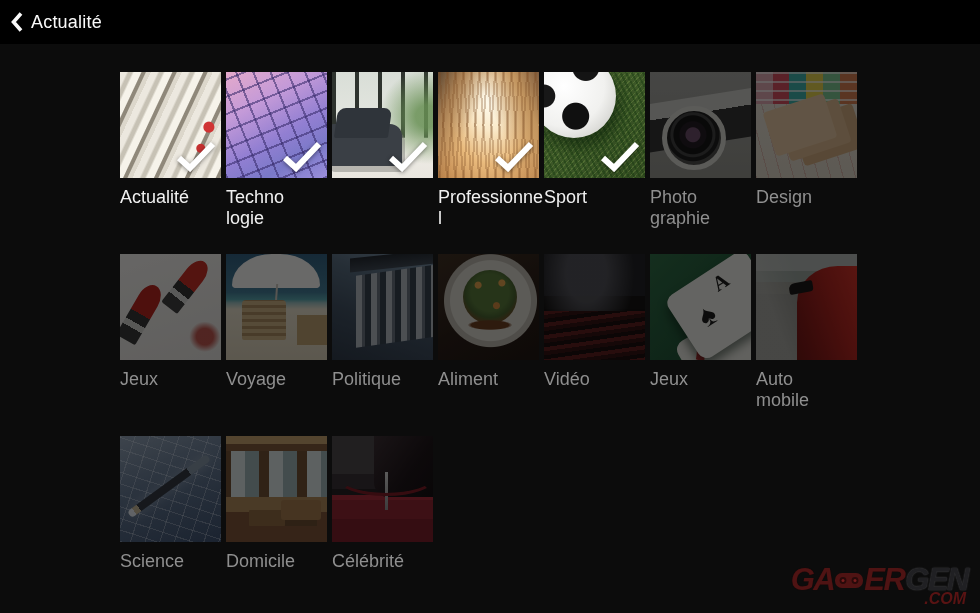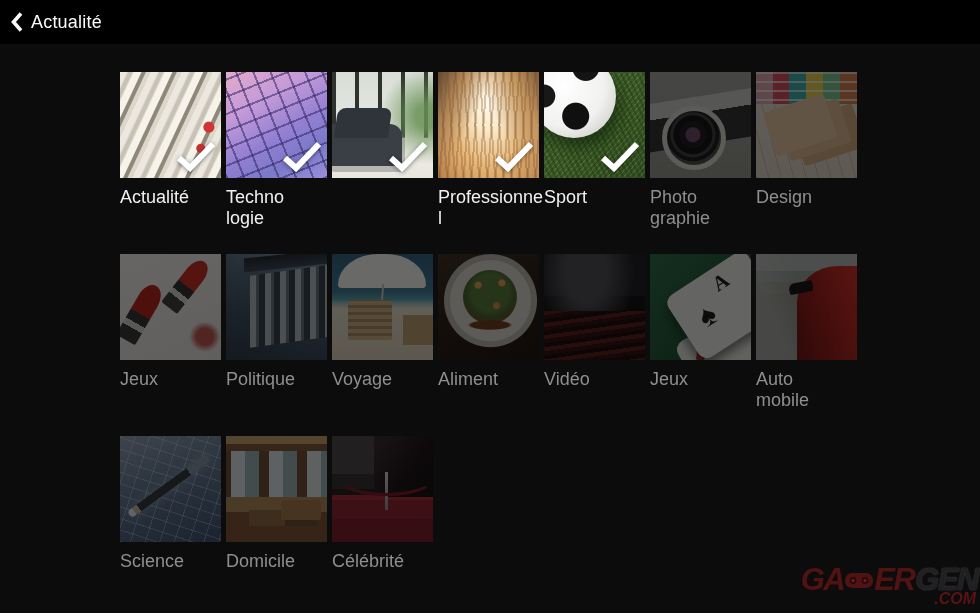--- a/index.html
+++ b/index.html
@@ -222,21 +222,21 @@
   }
   .art-celebrite .l1 { right:0; top:0; width:58%; height:58%; border-radius:0 0 0 24%;
     background:linear-gradient(125deg, #37292e 0%, #170e12 60%, #0d080a 100%); }
   .art-celebrite .l2 { left:52%; top:34%; width:3px; height:38px;
     background:linear-gradient(180deg, #d8d8d8, #8e8e8e); }
   .art-celebrite .l2::before { content:""; position:absolute; left:-48px; top:-12px;
     width:92px; height:30px; border:3px solid rgba(0,0,0,0);
     border-bottom-color:#7e1620; border-radius:50%; }
 
   
-  .watermark { position:absolute; right:2px; bottom:6px; text-align:right;
+  .watermark { position:absolute; right:12px; bottom:6px; text-align:right;
     font-weight:bold; font-style:italic; line-height:1; opacity:0.95; user-select:none; }
   .wm-row { display:flex; align-items:center; justify-content:flex-end; gap:1px;
     font-size:31px; letter-spacing:-1.5px; }
   .wm-ga, .wm-er { color:#531414; text-shadow:0 0 1px #2a0a0a; }
   .wm-gen { color:#222225; text-shadow:0 0 1px #3d3d40, 0 0 2px #3a3a3c; }
   .wm-pad { margin:0 -1px; }
   .wm-com { display:block; color:#5e1414; font-size:16px; letter-spacing:0;
     margin-top:-4px; padding-right:2px; }
 </style>
 </head>
@@ -324,34 +324,34 @@
       </div>
       <div class="tile unsel">
         <div class="thumb art-style">
           <div class="l1"></div>
           <div class="l2"></div>
           <div class="dim"></div>
         </div>
         <div class="label">Jeux</div>
       </div>
       <div class="tile unsel">
+        <div class="thumb art-voyage">
+          <div class="l1"></div>
+          <div class="l2"></div>
+          <div class="dim"></div>
+        </div>
+        <div class="label">Voyage</div>
+      </div>
+      <div class="tile unsel">
         <div class="thumb art-politique">
           <div class="l1"></div>
           <div class="l2"></div>
           <div class="dim"></div>
         </div>
         <div class="label">Politique</div>
-      </div>
-      <div class="tile unsel">
-        <div class="thumb art-voyage">
-          <div class="l1"></div>
-          <div class="l2"></div>
-          <div class="dim"></div>
-        </div>
-        <div class="label">Voyage</div>
       </div>
       <div class="tile unsel">
         <div class="thumb art-aliment">
           <div class="l1"></div>
           <div class="l2"></div>
           <div class="dim"></div>
         </div>
         <div class="label">Aliment</div>
       </div>
       <div class="tile unsel">

